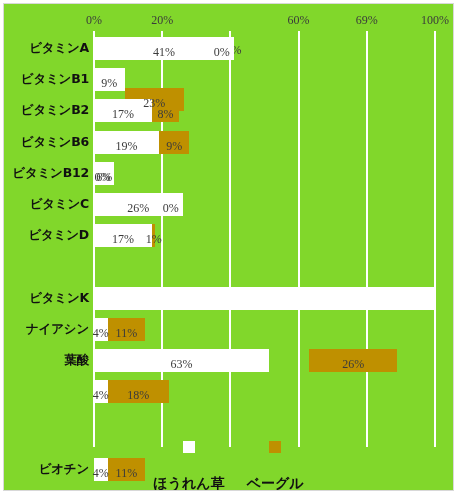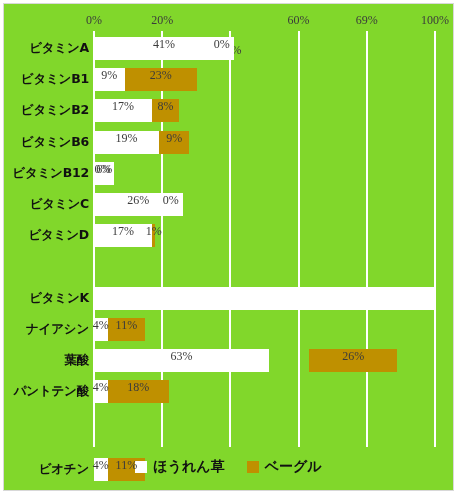--- a/index.html
+++ b/index.html
@@ -105,21 +105,21 @@
     left: 0;
     right: 0;
     top: 4px;
     height: 23px;
   }
   .seg {
     position: absolute;
     top: 0;
     height: 23px;
     display: flex;
-    align-items: flex-start;
+    align-items: flex-end;
     justify-content: center;
     box-sizing: border-box;
     font-family: "Liberation Serif", serif;
     font-size: 12px;
     color: #3b3b3b;
     overflow: visible;
     white-space: nowrap;
   }
   .seg.a { background: #ffffff; }
   .seg.b { background: #bf9000; }
@@ -133,21 +133,22 @@
     bottom: 8px;
     height: 30px;
     display: flex;
     align-items: center;
     justify-content: center;
     gap: 22px;
   }
   .legend-item {
     display: flex;
     align-items: center;
-    gap: 6px;
+    gap: 22px;
+    flex-direction: column;
   }
   .legend-swatch {
     width: 12px;
     height: 12px;
     display: inline-block;
   }
   .legend-swatch.a { background: #ffffff; }
   .legend-swatch.b { background: #bf9000; }
   .legend-text {
     font-family: "DejaVu Sans", sans-serif;
@@ -192,21 +193,21 @@
               <span class="val" style="position: absolute; right: 4px; white-space: nowrap;">0%</span>
             </div>
           </div>
         </div>
         <div class="row" style="top: 31.2px;">
           <div class="row-label">ビタミンB1</div>
           <div class="bars">
             <div class="seg a" style="left: 90px; width: 30.69px;">
               <span class="val">9%</span>
             </div>
-            <div class="seg b" style="left: 120.69px; width: 72px;">
+            <div class="seg b" style="left: 120.69px; width: 59px; margin-top: 20px;">
               <span class="val">23%</span>
             </div>
           </div>
         </div>
         <div class="row" style="top: 62.4px;">
           <div class="row-label">ビタミンB2</div>
           <div class="bars">
             <div class="seg a" style="left: 90px; width: 57.97px;">
               <span class="val">17%</span>
             </div>
@@ -282,21 +283,20 @@
           <div class="bars">
             <div class="seg a" style="left: 90px; width: 175px;">
               <span class="val">63%</span>
             </div>
             <div class="seg b" style="left: 304.83px; width: 88.66px;">
               <span class="val">26%</span>
             </div>
           </div>
         </div>
         <div class="row" style="top: 343.2px;">
-          <div class="row-label">パントテン酸</div>
           <div class="bars">
             <div class="seg a" style="left: 90px; width: 13.64px;">
               <span class="val">4%</span>
             </div>
             <div class="seg b" style="left: 103.64px; width: 61.38px;">
               <span class="val">18%</span>
             </div>
           </div>
         </div>
         <div class="row" style="top: 374.4px; margin-top: 47px;">

